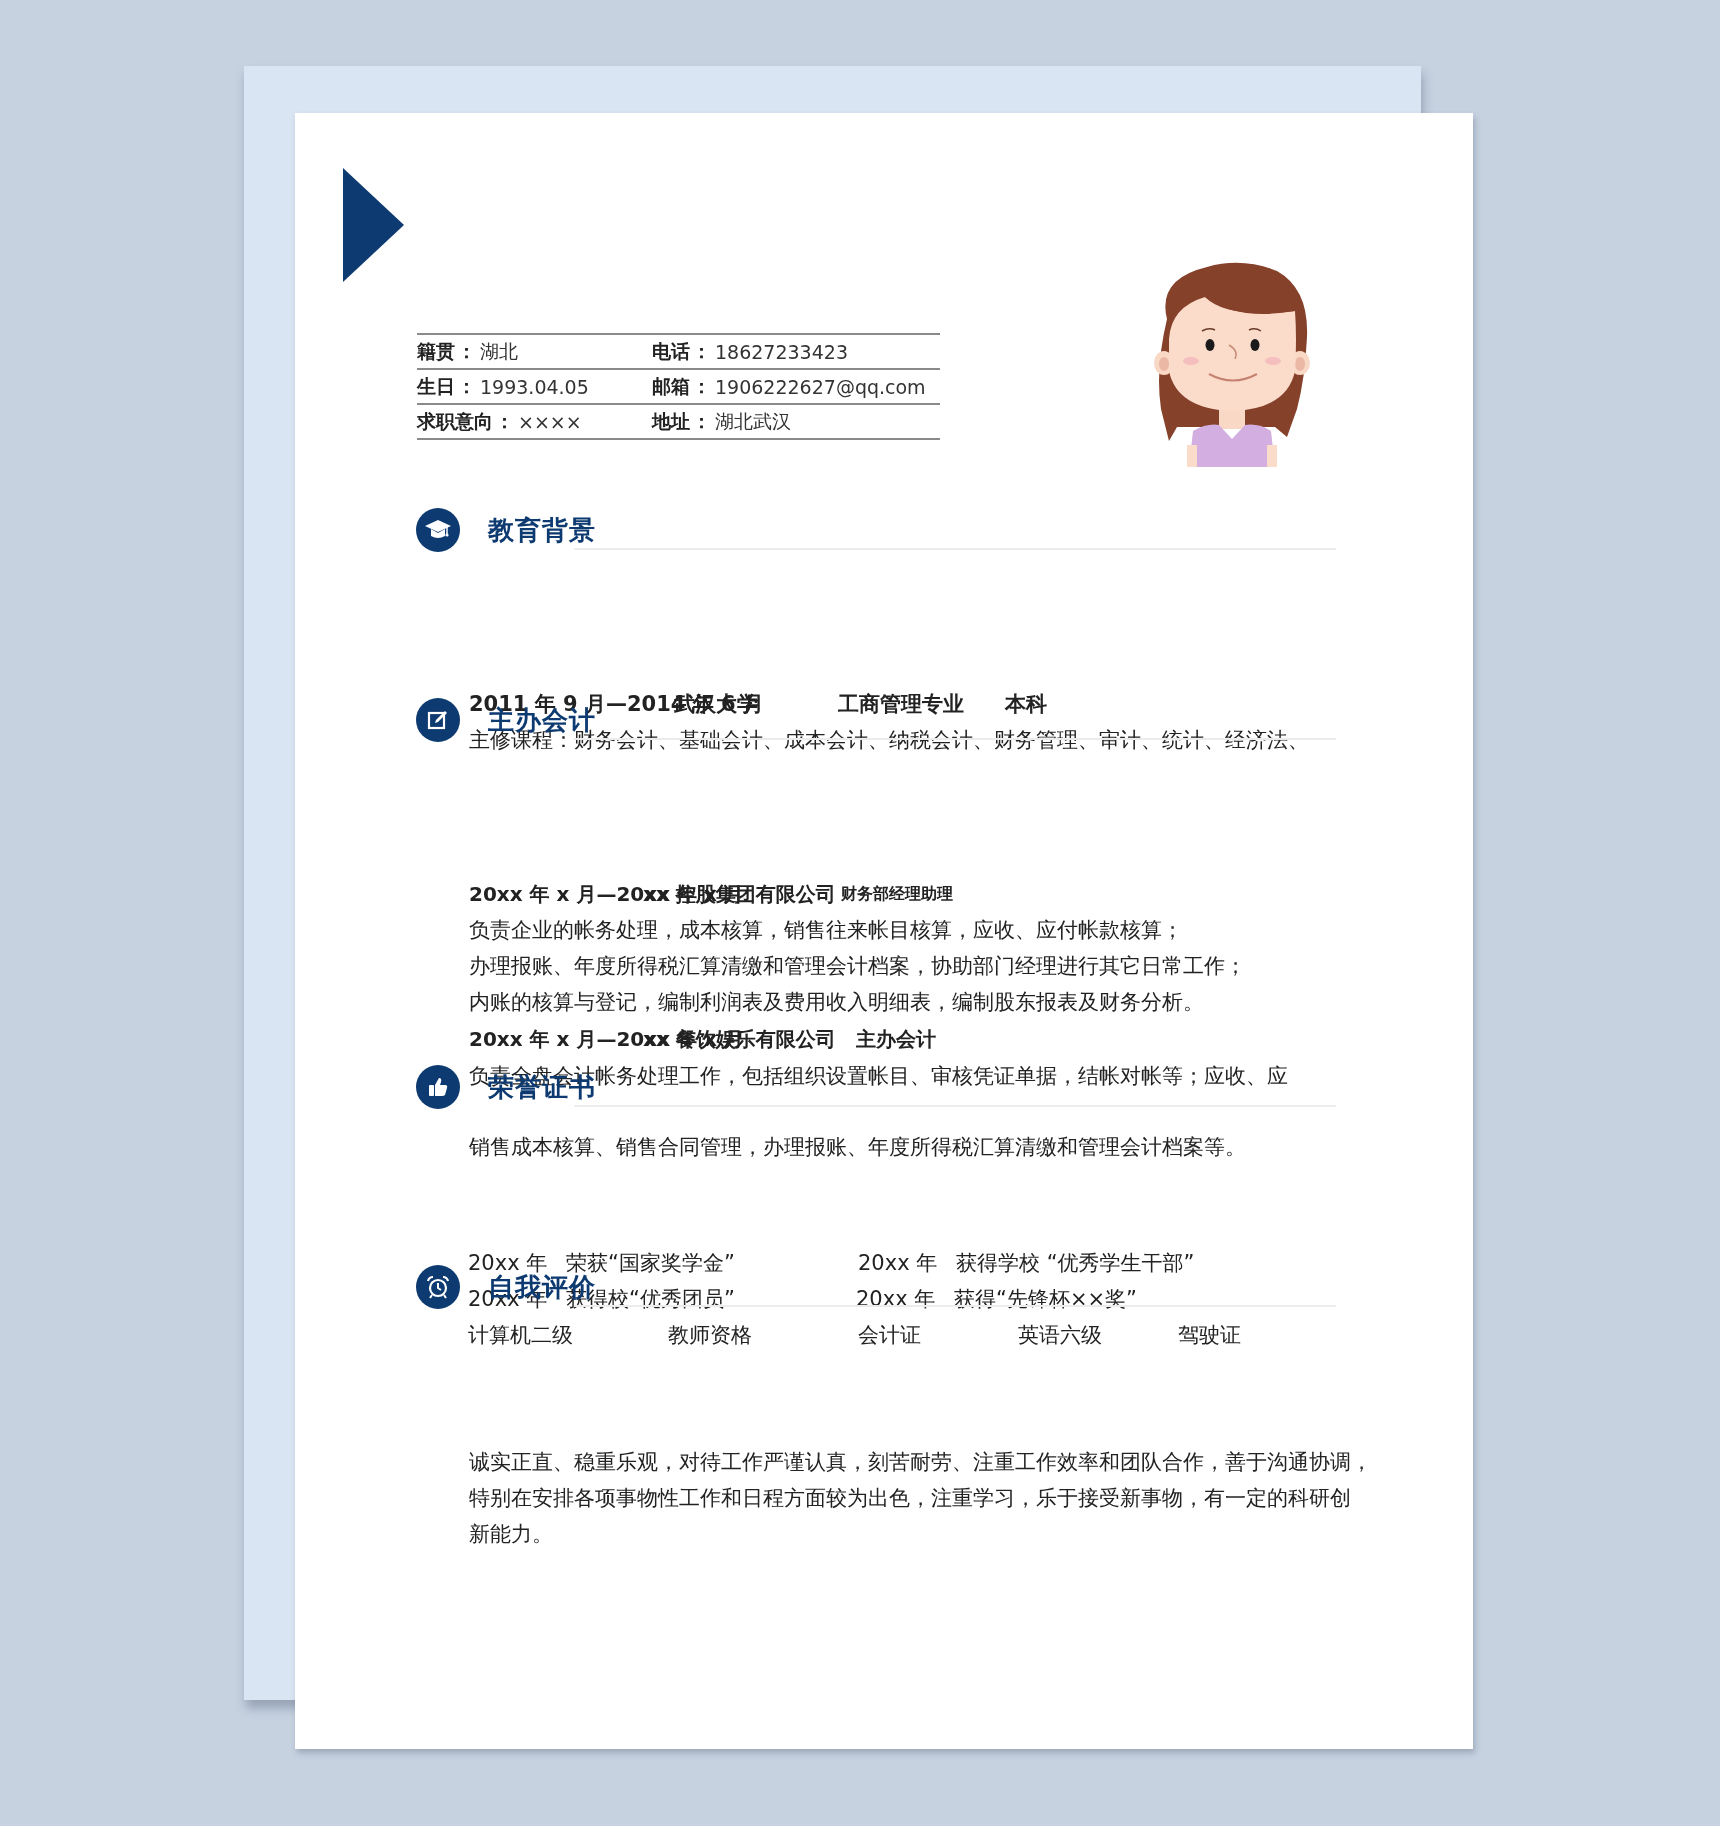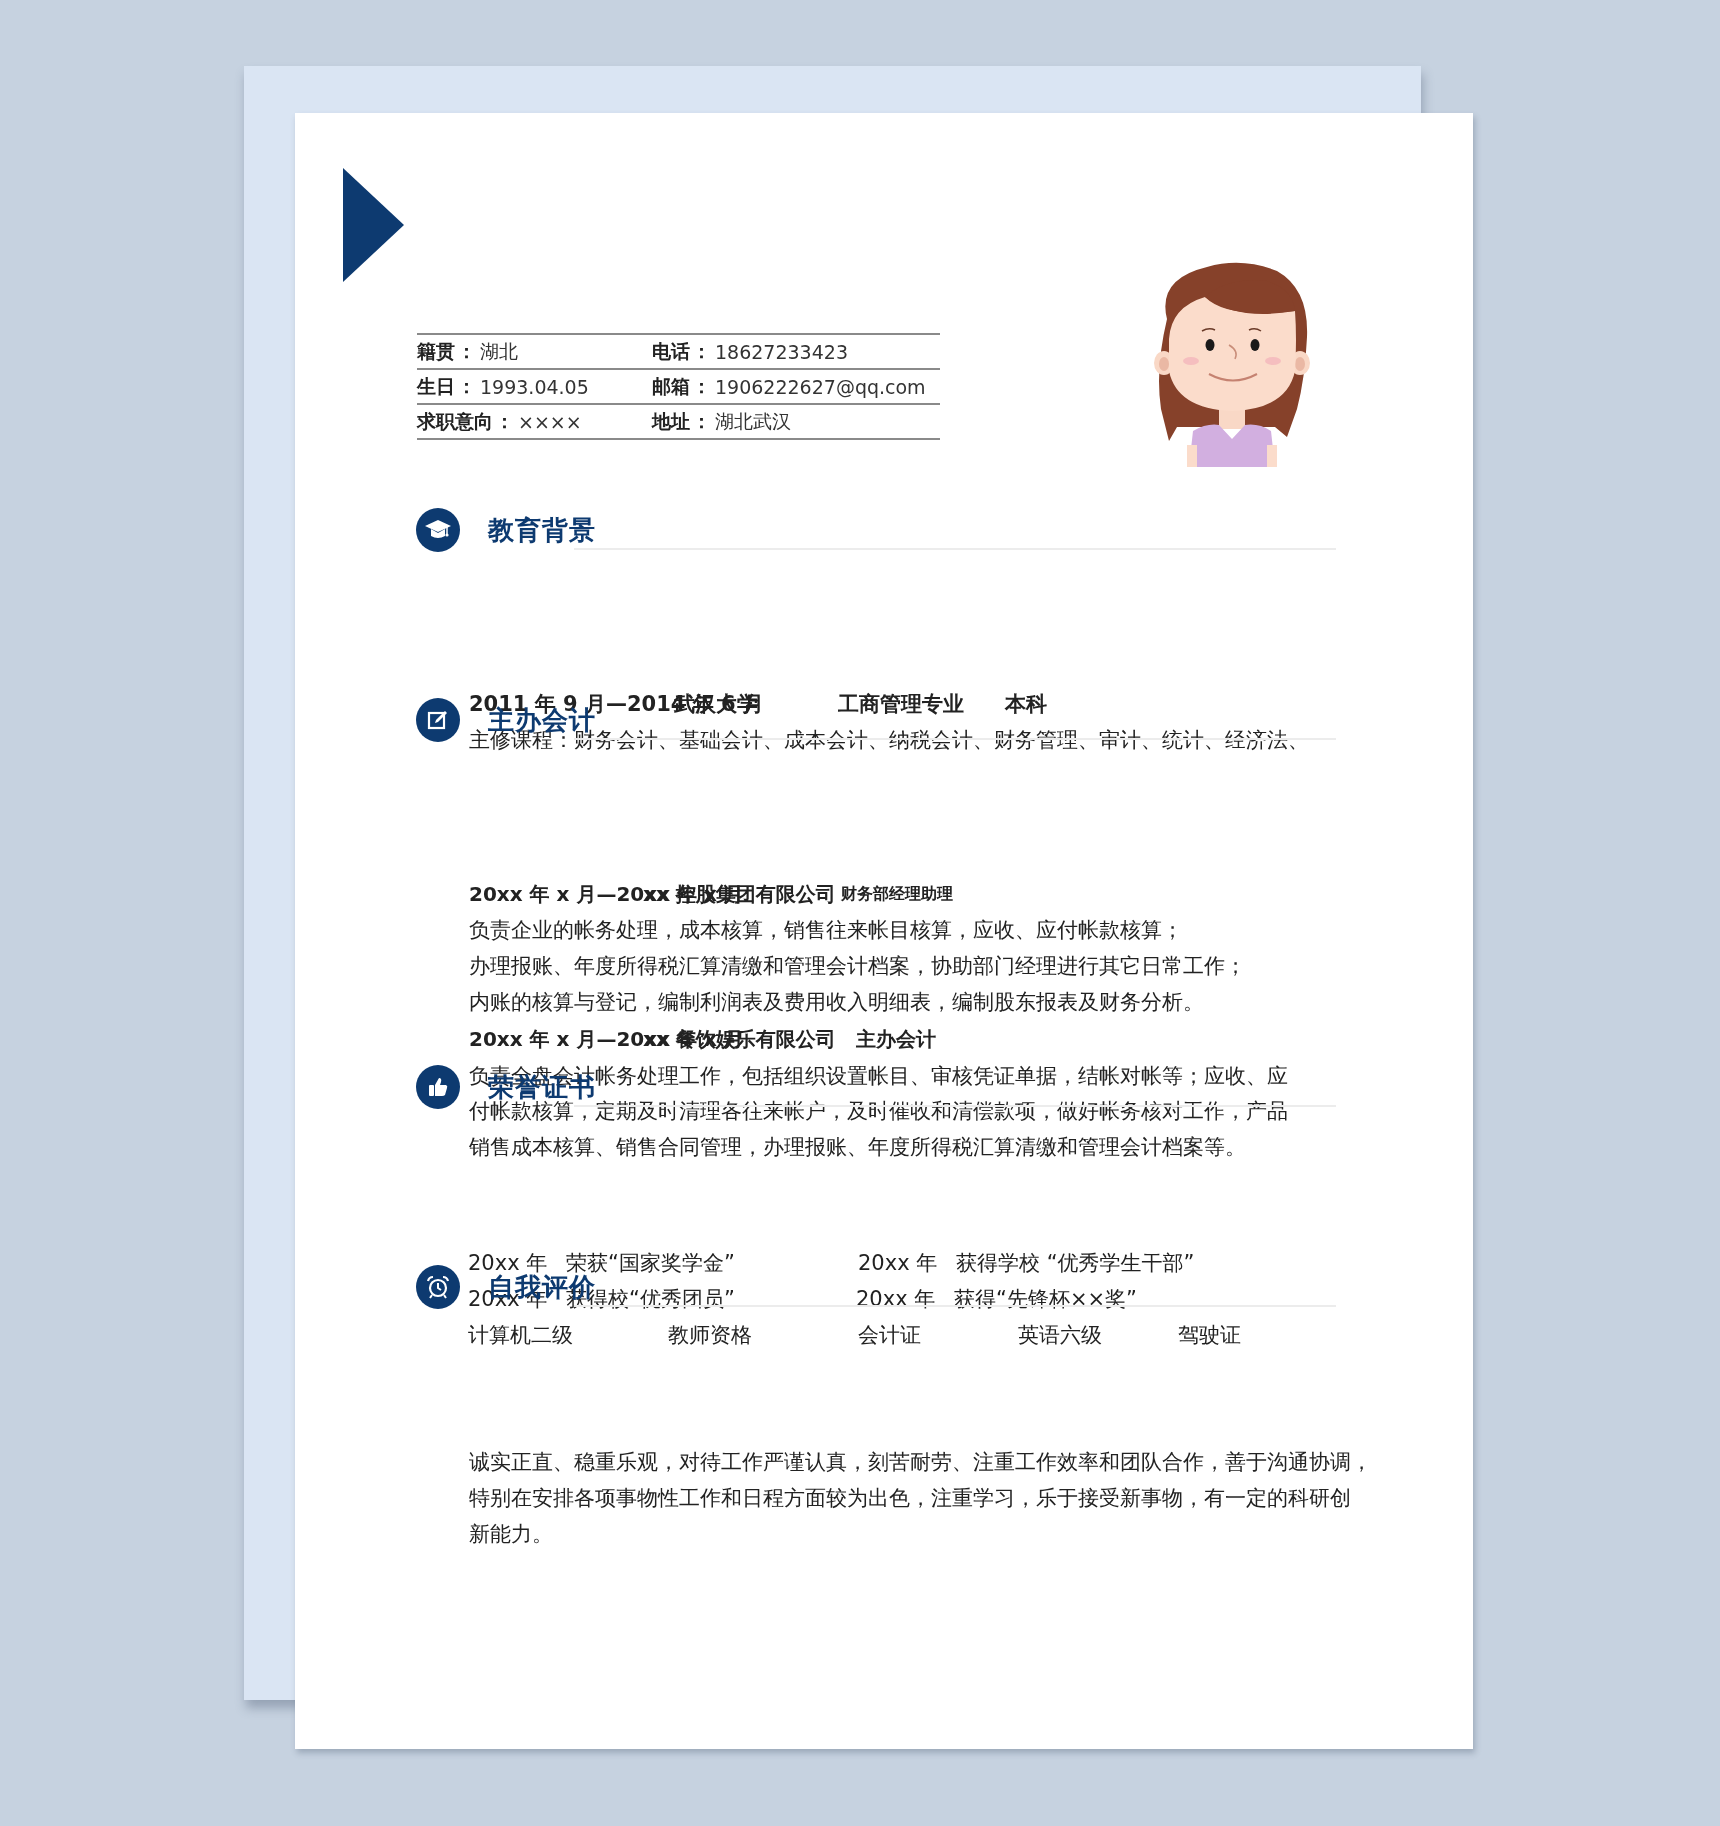--- a/index.html
+++ b/index.html
@@ -176,21 +176,20 @@
     <div class="col bold" style="left:53px; top:182px; font-size:20px;">20xx 年  x  月—20xx 年  x 月</div>
     <div class="col bold" style="left:227px; top:182px; font-size:20px;">xx 控股集团有限公司</div>
     <div class="col bold" style="left:425px; top:182px; font-size:16px;">财务部经理助理</div>
     <div class="body-line" style="top:218px;">负责企业的帐务处理，成本核算，销售往来帐目核算，应收、应付帐款核算；</div>
     <div class="body-line" style="top:254px;">办理报账、年度所得税汇算清缴和管理会计档案，协助部门经理进行其它日常工作；</div>
     <div class="body-line" style="top:290px;">内账的核算与登记，编制利润表及费用收入明细表，编制股东报表及财务分析。</div>
     <div class="col bold" style="left:53px; top:327px; font-size:20px;">20xx 年  x  月—20xx 年  x 月</div>
     <div class="col bold" style="left:227px; top:327px; font-size:20px;">xx 餐饮娱乐有限公司</div>
     <div class="col bold" style="left:440px; top:327px; font-size:20px;">主办会计</div>
     <div class="body-line" style="top:364px;"> 负责全盘会计帐务处理工作，包括组织设置帐目、审核凭证单据，结帐对帐等；应收、应</div>
-    <div class="body-line" style="top:399px;">付帐款核算，定期及时清理各往来帐户，及时催收和清偿款项，做好帐务核对工作，产品</div>
     <div class="body-line" style="top:435px;">销售成本核算、销售合同管理，办理报账、年度所得税汇算清缴和管理会计档案等。</div>
   </div>
 
   <div class="section" style="top:952px;">
     <div class="sec-head">
       <div class="sec-icon">
         <svg width="24" height="24" viewBox="0 0 24 24">
             <rect x="3" y="10" width="5" height="11" rx="1" fill="#fff"></rect>
             <path d="M9 10 L13 3 Q16 3 15 7 L14 10 L20 10 Q22 11 21 13 L19 20 Q18 21 16 21 L9 21 Z" fill="#fff"></path>
           </svg>

